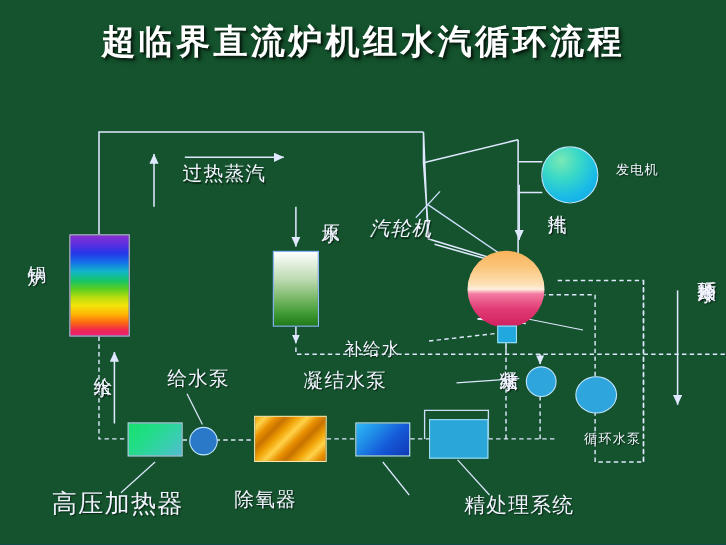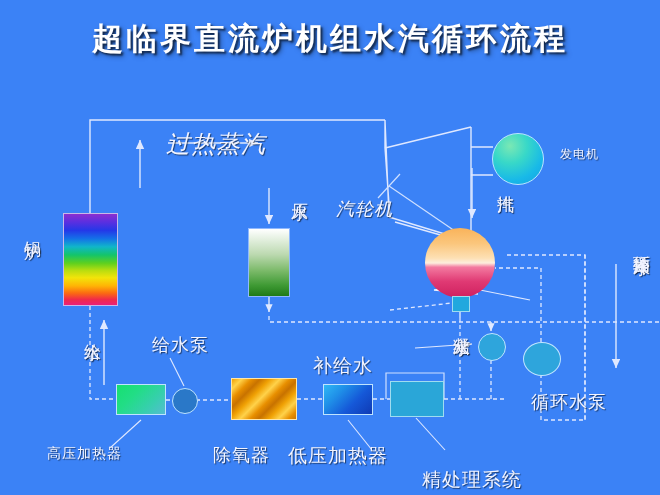--- a/index.html
+++ b/index.html
@@ -2,21 +2,21 @@
 <html><head>
 <meta charset="utf-8">
 <title>超临界直流炉机组水汽循环流程</title>
 <style>
   html,body{margin:0;padding:0;}
   body{
     width:660px;height:495px;overflow:hidden;
     background:#0c3a9b;
     font-family:"DejaVu Sans","Liberation Sans",sans-serif;
   }
-  #stage{position:relative;width:660px;height:495px;background:#3b82f6;}
+  #stage{position:relative;width:660px;height:495px;background:#14532d;}
 
   
   .txt{
     position:absolute;color:#f2f4ff;white-space:nowrap;
     font-family:"DejaVu Sans","Liberation Sans",sans-serif;
     letter-spacing:1px;line-height:1.05;
     text-shadow:1px 1px 1px rgba(0,0,0,.55);
   }
   .title{
     left:0;top:22px;width:660px;text-align:center;white-space:nowrap;
@@ -227,30 +227,30 @@
   <div class="box generator"></div>
   <div class="box condenser"></div>
   <div class="condOutlet"></div>
   <div class="pumpCircle fwpump"></div>
   <div class="pumpCircle condpump"></div>
   <div class="pumpCircle circpump"></div>
 
   <div class="txt title">超临界直流炉机组水汽循环流程</div>
 
   <div class="vtxt" style="left:24px;top:228px;font-size:17px;">锅炉</div>
-  <div class="txt" style="left:166px;top:132px;font-size:24px;font-style:italic;">过热蒸汽</div>
+  <div class="txt" style="left:166px;top:150px;font-size:18px;">过热蒸汽</div>
   <div class="vtxt" style="left:291px;top:190px;font-size:17px;">原水</div>
   <div class="txt" style="left:336px;top:200px;font-size:18px;font-style:italic;">汽轮机</div>
   <div class="txt" style="left:560px;top:148px;font-size:12px;">发电机</div>
   <div class="vtxt" style="left:497px;top:182px;font-size:17px;">排汽</div>
   <div class="vtxt" style="left:633px;top:242px;font-size:17px;">循环冷却水</div>
   <div class="vtxt" style="left:84px;top:330px;font-size:17px;">给水</div>
   <div class="txt" style="left:152px;top:336px;font-size:18px;text-align:center;">给水泵</div>
-  <div class="txt" style="left:313px;top:310px;font-size:19px;margin-top:46px;">补给水</div>
+  <div class="txt" style="left:313px;top:310px;font-size:16px;">补给水</div>
+  <div class="txt" style="left:276px;top:338px;font-size:18px;">凝结水泵</div>
   <div class="vtxt" style="left:453px;top:324px;font-size:17px;">凝结水</div>
-  <div class="txt" style="left:531px;top:393px;font-size:18px;">循环水泵</div>
-
-  <div class="txt" style="left:47px;top:446px;font-size:14px;">高压加热器</div>
+  <div class="txt" style="left:531px;top:393px;font-size:12px;">循环水泵</div>
+
+  <div class="txt" style="left:47px;top:446px;font-size:23px;">高压加热器</div>
   <div class="txt" style="left:213px;top:446px;font-size:18px;">除氧器</div>
-  <div class="txt" style="left:288px;top:446px;font-size:19px;">低压加热器</div>
-  <div class="txt" style="left:422px;top:450px;font-size:19px;margin-top:20px;">精处理系统</div>
+  <div class="txt" style="left:422px;top:450px;font-size:19px;">精处理系统</div>
 
 </div>
 
 </body></html>

